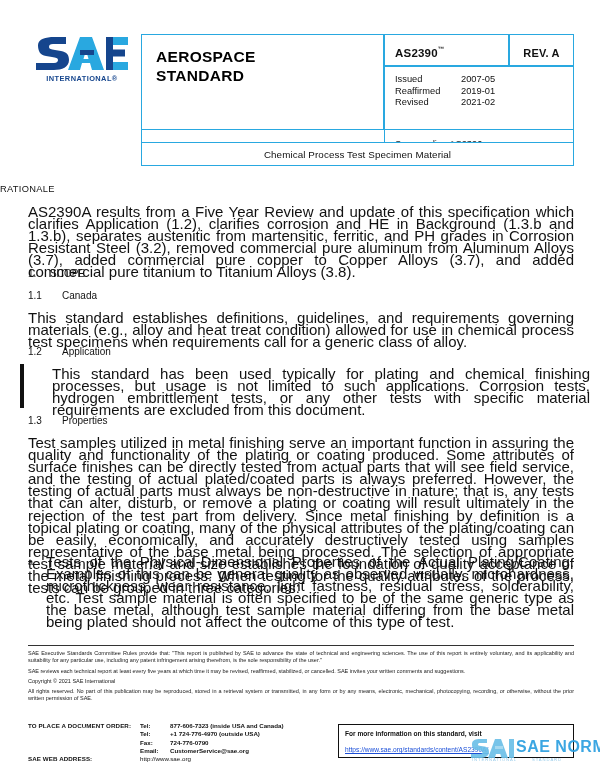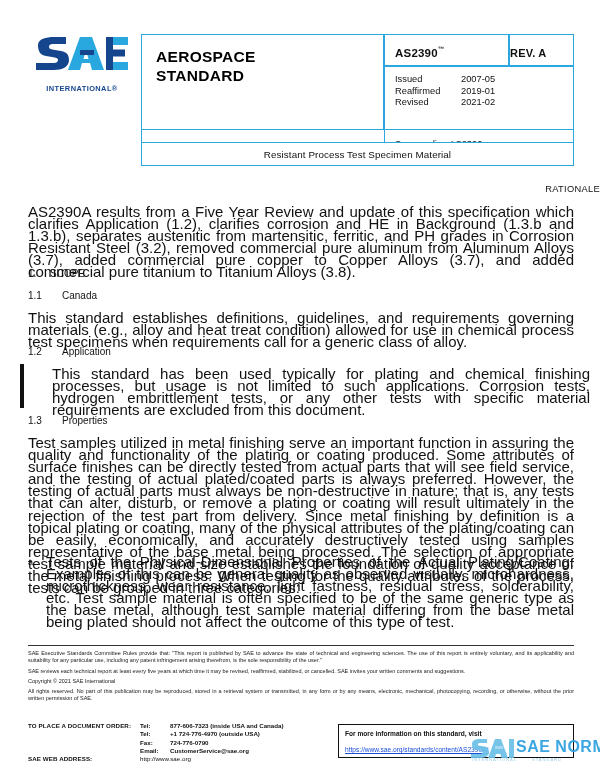--- a/index.html
+++ b/index.html
@@ -42,21 +42,21 @@
   }
   .logo-mark {
     display: block;
     margin: 0 auto;
   }
   .logo-sub {
     font-size: 7.4px;
     font-weight: bold;
     letter-spacing: 0.45px;
     color: #15458d;
-    margin-top: 12px;
+    margin-top: 2px;
     white-space: nowrap;
   }
 
   .hdr-table {
     position: absolute;
     left: 113px;
     top: 0;
     width: 484px;
     height: 132px;
   }
@@ -93,20 +93,21 @@
   .b-docnum .tm {
     font-size: 6.5px;
     vertical-align: super;
     font-weight: bold;
   }
   .b-rev {
     left: 368px; top: 0;
     width: 65px;
     height: 32px;
     padding: 8px 0 0 0;
+    text-align: center;
   }
   .b-rev .rv {
     font-size: 11px;
     font-weight: bold;
     letter-spacing: 0.2px;
   }
   .b-dates {
     left: 243px; top: 32px;
     width: 190px;
     height: 64px;
@@ -160,21 +161,21 @@
   .content {
     position: absolute;
     left: 0; top: 0;
     width: 600px;
   }
   .rationale-title {
     position: absolute;
     left: 0;
     top: 184px;
     width: 600px;
-    text-align: right;
+    text-align: left;
     font-size: 9.3px;
     letter-spacing: 0.3px;
   }
   .para {
     position: absolute;
     left: 28px;
     width: 546px;
     font-size: 15px;
     line-height: 12.1px;
     text-align: justify;
@@ -400,21 +401,21 @@
         </div>
       </div>
 
       <div class="box b-supersede">
         <div class="sup">Superseding AS2390</div>
       </div>
 
       <div class="box b-left-lower"></div>
 
       <div class="box b-subject-full">
-        <span class="subj">Resistant Process Test Specimen Material</span>
+        <span class="subj">Chemical Process Test Specimen Material</span>
       </div>
 
     </div>
   </div>
 
   <div class="content">
 
     <div class="rationale-title">RATIONALE</div>
 
     <div class="para p-rationale">AS2390A results from a Five Year Review and update of this specification which clarifies Application (1.2), clarifies corrosion and HE in Background (1.3.b and 1.3.b), separates austenitic from martensitic, ferritic, and PH grades in Corrosion Resistant Steel (3.2), removed commercial pure aluminum from Aluminum Alloys (3.7), added commercial pure copper to Copper Alloys (3.7), and added commercial pure titanium to Titanium Alloys (3.8).</div>

